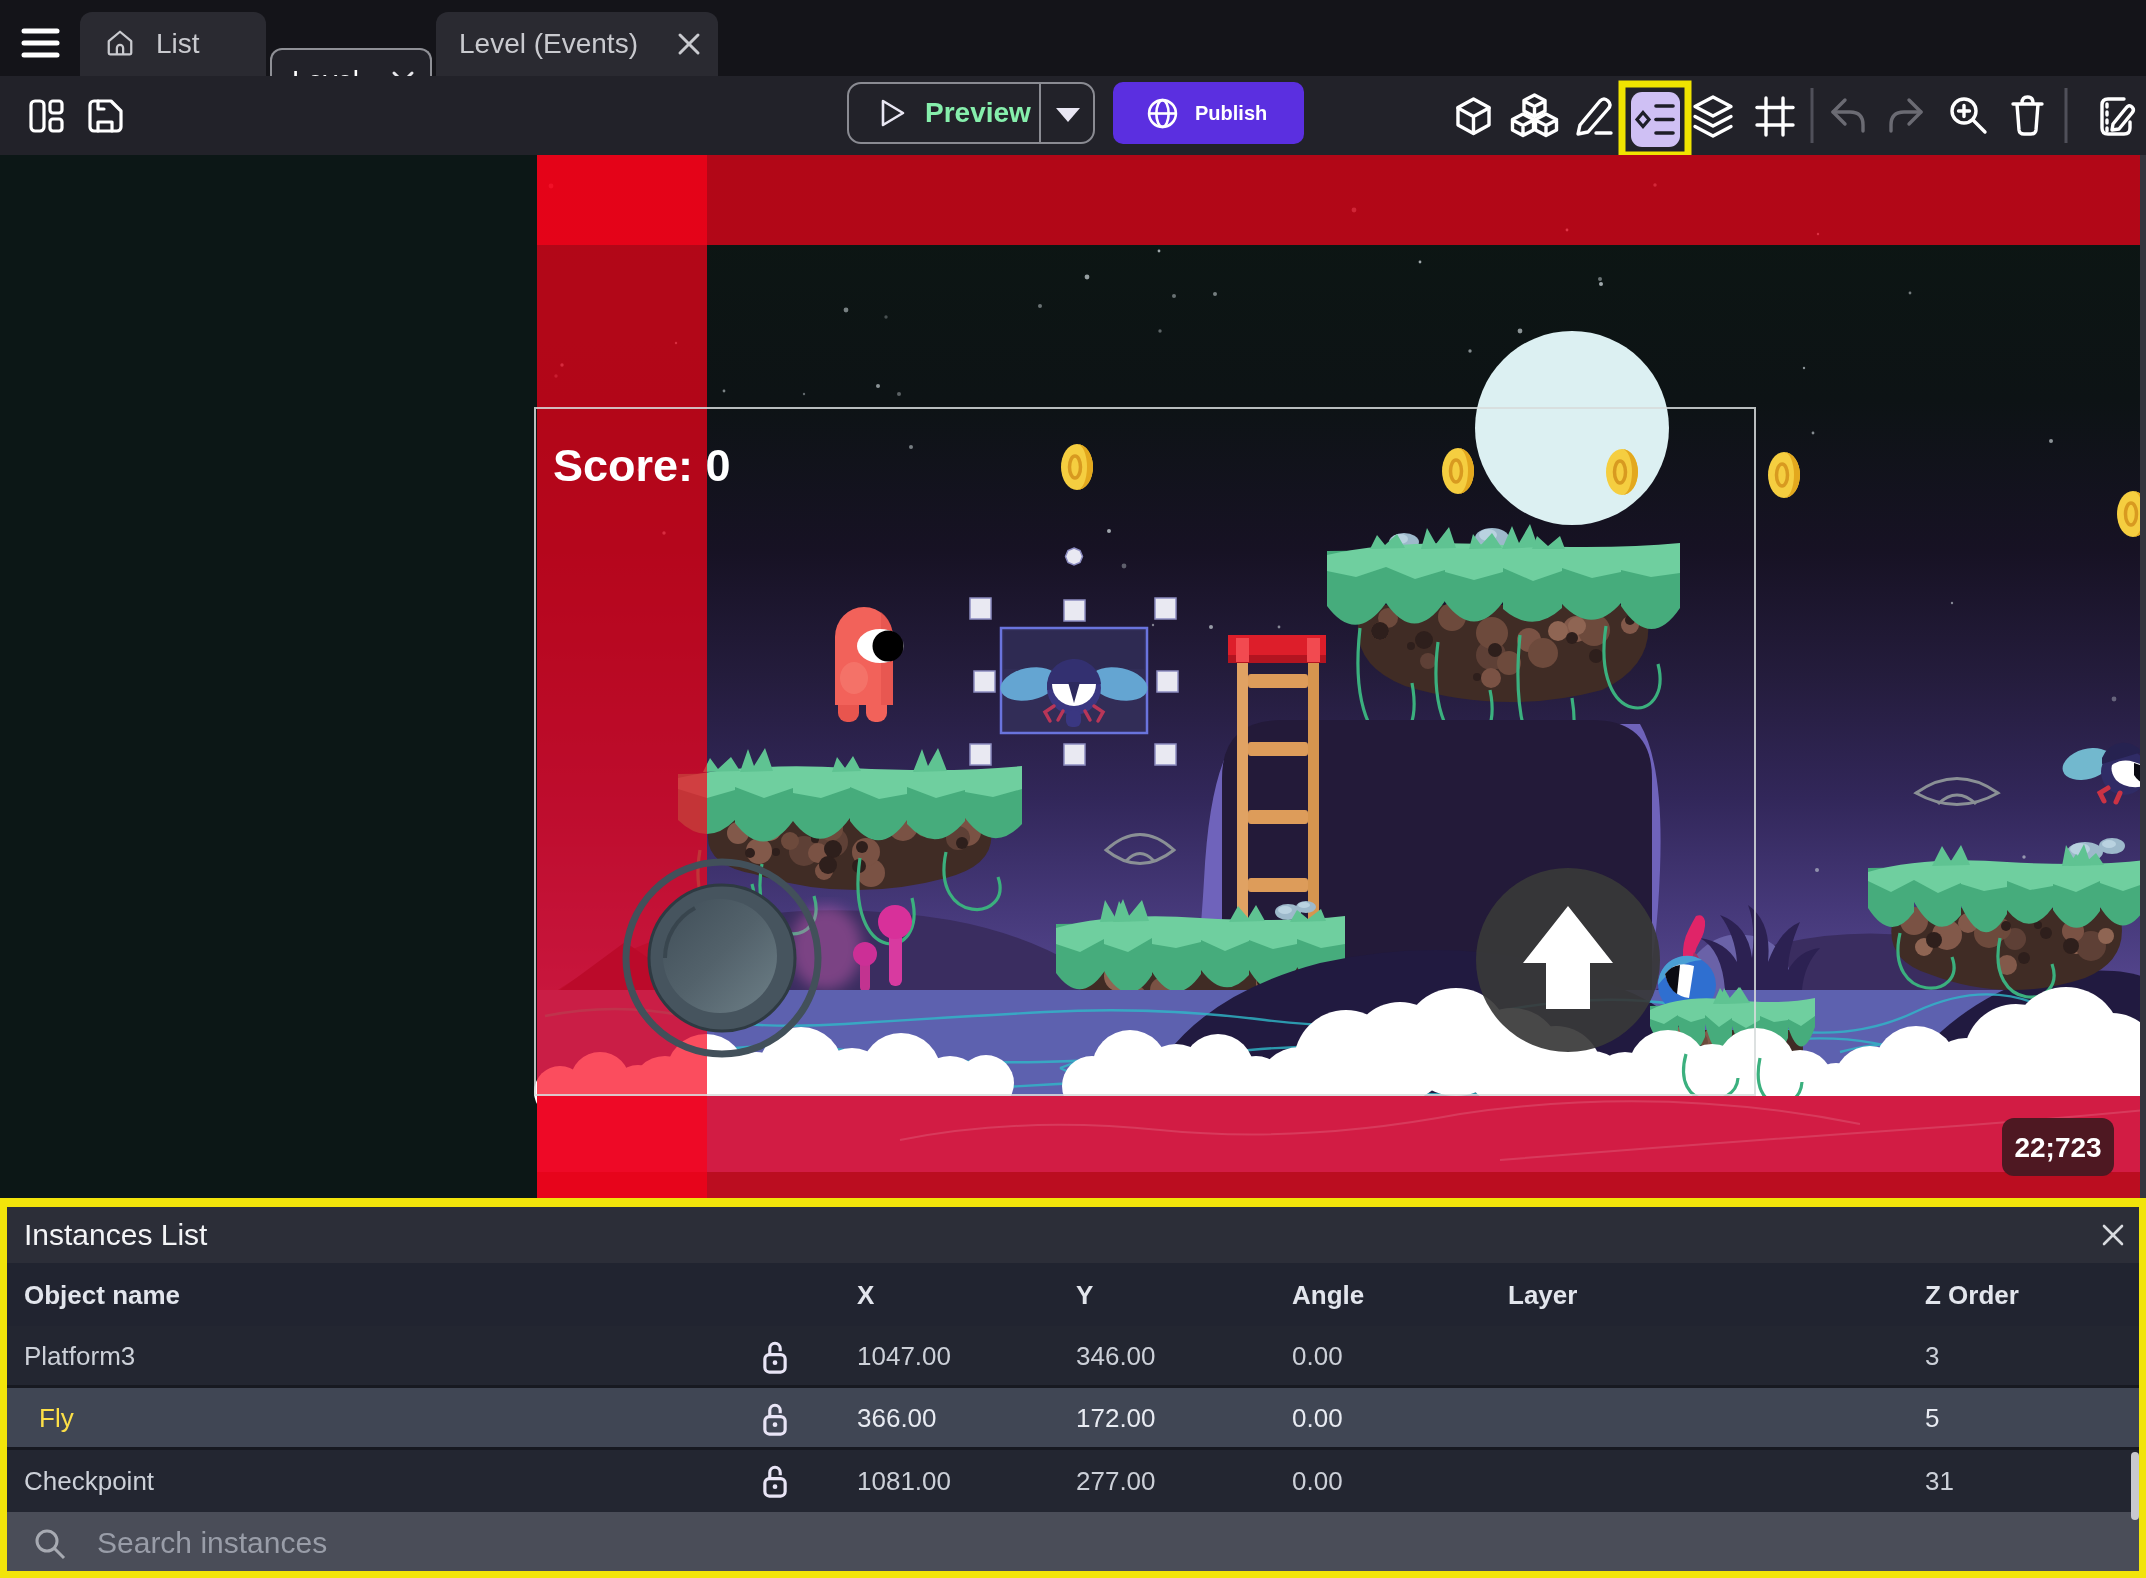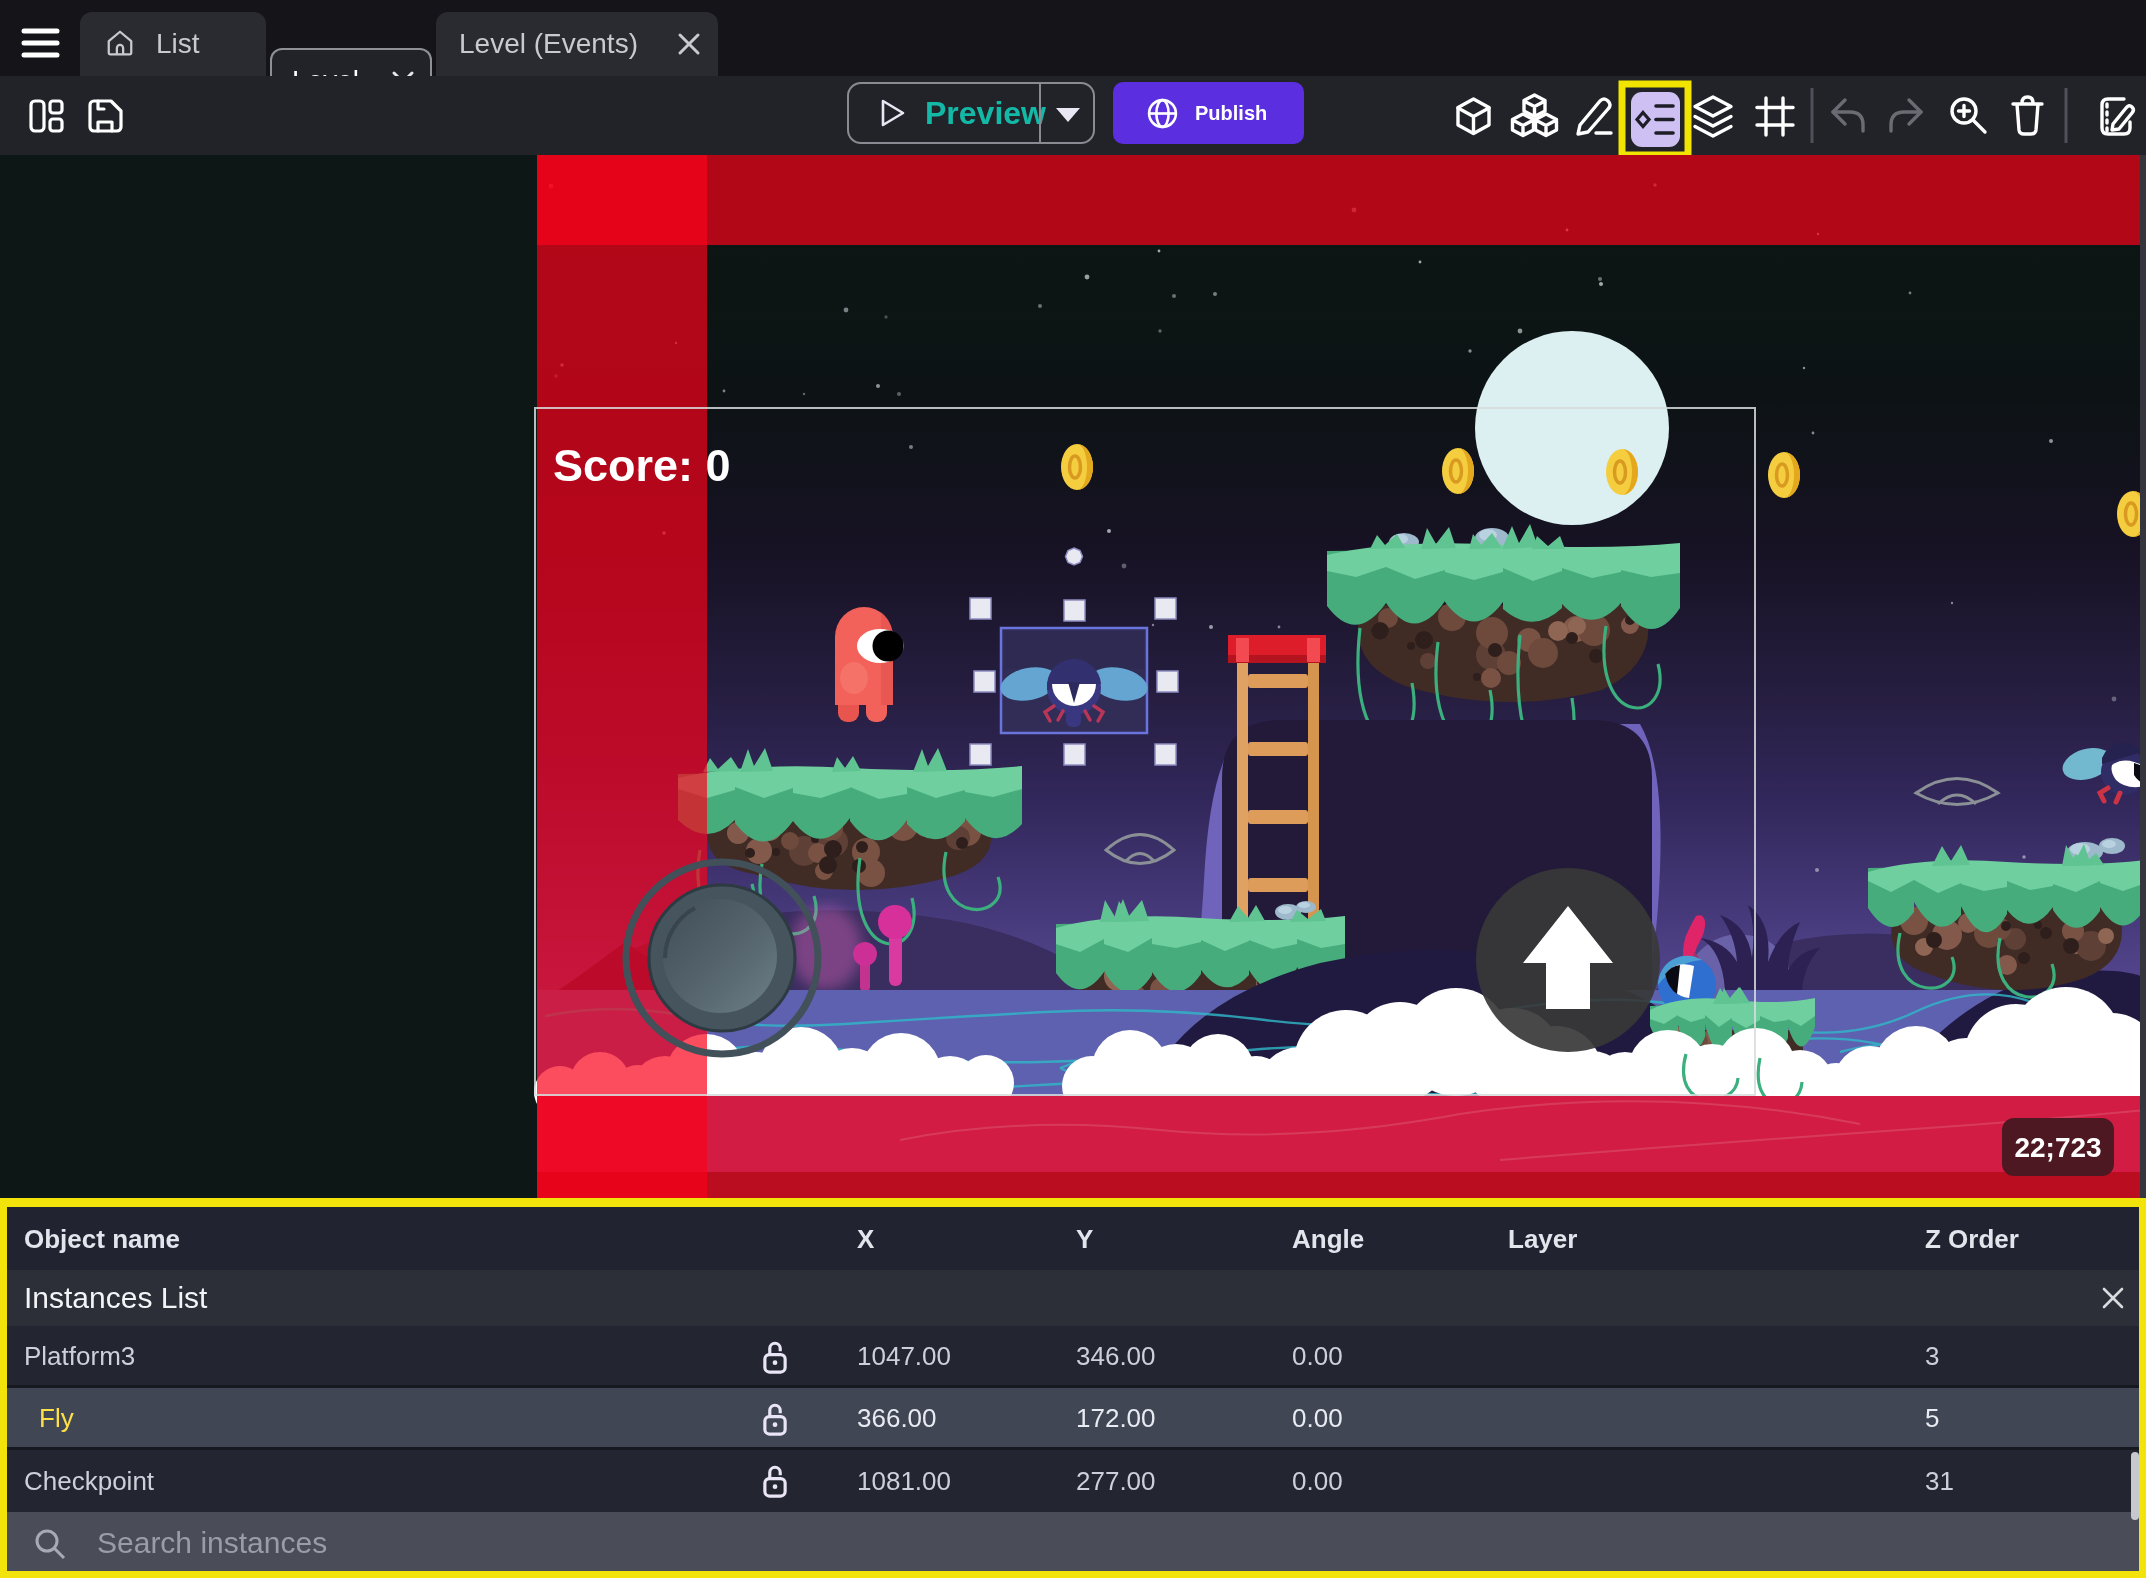--- a/index.html
+++ b/index.html
@@ -67,21 +67,21 @@
       <rect x="50" y="43" width="12" height="12" rx="3"></rect>
       <path d="M90 29 a4 4 0 0 1 4 -4 h17 l10 10 v16 a4 4 0 0 1 -4 4 h-23 a4 4 0 0 1 -4 -4 Z"></path>
       <path d="M98 25 v8 h6"></path>
       <path d="M98 55 v-9 h14 v9"></path>
     </g>
   </svg>
   <div id="preview-btn">
     <svg class="abs" style="left:27px;top:13px" width="32" height="32" viewBox="0 0 32 32" fill="none" stroke="#e9e7f3" stroke-width="2.6" stroke-linejoin="round">
       <path d="M7 4 L27 16 L7 28 Z"></path>
     </svg>
-    <span class="abs" style="left:76px;top:50%;transform:translateY(-50%);font-size:32px;font-weight:bold;color:#14b8a6;">Preview</span>
+    <span class="abs" style="left:76px;top:50%;transform:translateY(-50%);font-size:28px;font-weight:bold;color:#86efac;">Preview</span>
     <div class="abs" style="left:190px;top:0;width:2px;height:58px;background:#8a8b92;"></div>
     <svg class="abs" style="left:204px;top:21px" width="30" height="20" viewBox="0 0 30 20" fill="#e9e7f3">
       <path d="M3 3 h24 l-12 14 Z"></path>
     </svg>
   </div>
   <div id="publish-btn">
     <svg class="abs" style="left:32px;top:14px" width="35" height="35" viewBox="0 0 24 24" fill="none" stroke="#ffffff" stroke-width="1.8">
       <circle cx="12" cy="12" r="9.2"></circle>
       <ellipse cx="12" cy="12" rx="4.2" ry="9.2"></ellipse>
       <line x1="2.8" y1="12" x2="21.2" y2="12"></line>
@@ -583,34 +583,34 @@
         <rect x="1064" y="744" width="21" height="21" fill="#e9e9f2" stroke="#8c8cc0" stroke-width="1.5"></rect>
         <rect x="1155" y="744" width="21" height="21" fill="#e9e9f2" stroke="#8c8cc0" stroke-width="1.5"></rect>
         <path d="M1074,548 l6,2.5 2.5,6 -2.5,6 -6,2.5 -6,-2.5 -2.5,-6 2.5,-6 Z" fill="#e9e9f2" stroke="#8c8cc0" stroke-width="1.5"></path>
       </g>
 <rect x="2140" y="155" width="6" height="1043" fill="#34353d"></rect>
   </svg>
 </div>
 
 <div id="panel">
   <div id="panel-inner">
+    <div class="prow" style="height:56px;background:#2c2e38;">
+      <span class="abs" style="left:17px;top:50%;transform:translateY(-50%);font-size:30px;color:#f3f4f6;">Instances List</span>
+      <svg class="abs" style="left:2092px;top:14px" width="28" height="28" viewBox="0 0 28 28" stroke="#d8dade" stroke-width="2.6" stroke-linecap="round">
+        <line x1="5" y1="5" x2="23" y2="23"></line>
+          <line x1="23" y1="5" x2="5" y2="23"></line>
+      </svg>
+    </div>
     <div class="prow" style="height:63px;background:#212430;">
       <span class="hcell" style="left:17px;">Object name</span>
       <span class="hcell" style="left:850px;">X</span>
       <span class="hcell" style="left:1069px;">Y</span>
       <span class="hcell" style="left:1285px;">Angle</span>
       <span class="hcell" style="left:1501px;">Layer</span>
       <span class="hcell" style="left:1918px;">Z Order</span>
-    </div>
-    <div class="prow" style="height:56px;background:#2c2e38;">
-      <span class="abs" style="left:17px;top:50%;transform:translateY(-50%);font-size:30px;color:#f3f4f6;">Instances List</span>
-      <svg class="abs" style="left:2092px;top:14px" width="28" height="28" viewBox="0 0 28 28" stroke="#d8dade" stroke-width="2.6" stroke-linecap="round">
-        <line x1="5" y1="5" x2="23" y2="23"></line>
-          <line x1="23" y1="5" x2="5" y2="23"></line>
-      </svg>
     </div>
     <div class="prow row-data" style="height:62px;background:#232631;border-bottom:3px solid #171921;">
       <span class="cell" style="left:17px;">Platform3</span>
       <svg class="abs" style="left:749px;top:10px" width="38" height="42" viewBox="0 0 24 26" fill="none" stroke="#e9e5f6" stroke-width="2" stroke-linejoin="round">
         <rect x="5.6" y="11.5" width="12.8" height="11" rx="2.8"></rect>
         <circle cx="12" cy="16.6" r="1.5" fill="#e9e5f6" stroke="none"></circle>
         <path d="M8.7 11.5 V7.6 a3.3 3.3 0 0 1 6.6 0 V9.4"></path>
       </svg>
       <span class="cell" style="left:850px;">1047.00</span>
       <span class="cell" style="left:1069px;">346.00</span>

